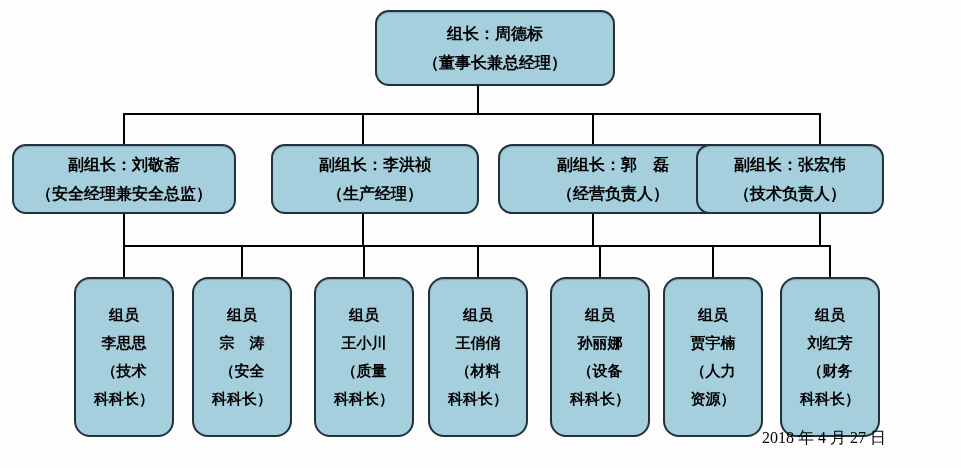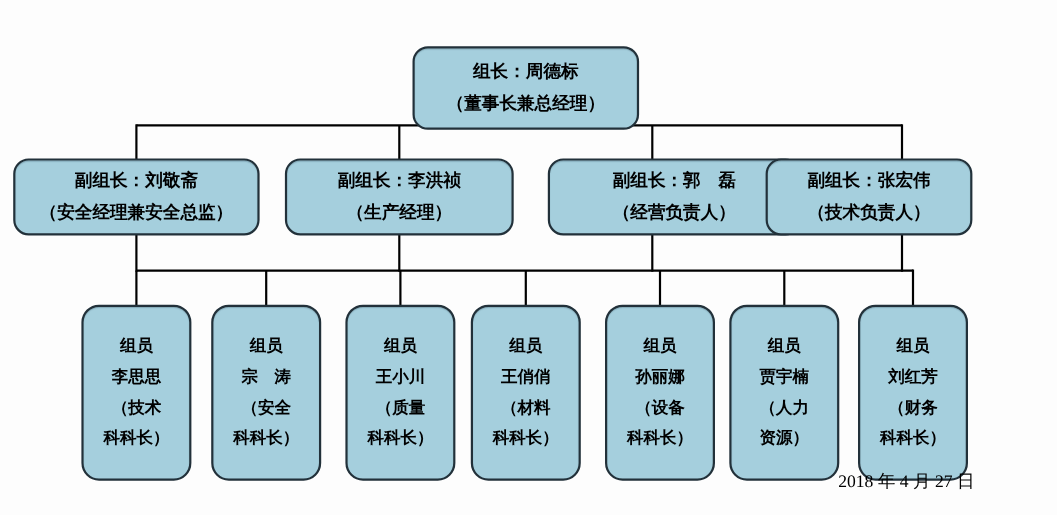--- a/index.html
+++ b/index.html
@@ -23,24 +23,24 @@
   .node{
     position:absolute;
     background:var(--box-fill);
     border:2px solid var(--box-border);
     border-radius:14px;
     display:flex;flex-direction:column;
     align-items:center;justify-content:center;
     color:var(--text);font-weight:bold;text-align:center;
     box-shadow:inset 0 1px 1px rgba(30,60,75,0.25);
   }
-  .leader{left:375px;top:10px;width:206px;height:76px;font-size:16px;line-height:29px;margin-top:32px;}
+  .leader{left:375px;top:10px;width:240px;height:76px;font-size:16px;line-height:29px;}
   .deputy{top:144px;height:70px;font-size:16px;line-height:29px;}
   .d1{left:12px;width:224px;}
-  .d2{left:259px;width:208px;}
+  .d2{left:271px;width:208px;}
   .d3{left:498px;width:230px;}
   .d4{left:696px;width:188px;}
   .member{top:277px;height:160px;width:100px;font-size:15px;line-height:28px;border-radius:16px;}
   .m1{left:74px;}
   .m2{left:192px;}
   .m3{left:314px;}
   .m4{left:428px;}
   .m5{left:550px;}
   .m6{left:663px;}
   .m7{left:780px;}

